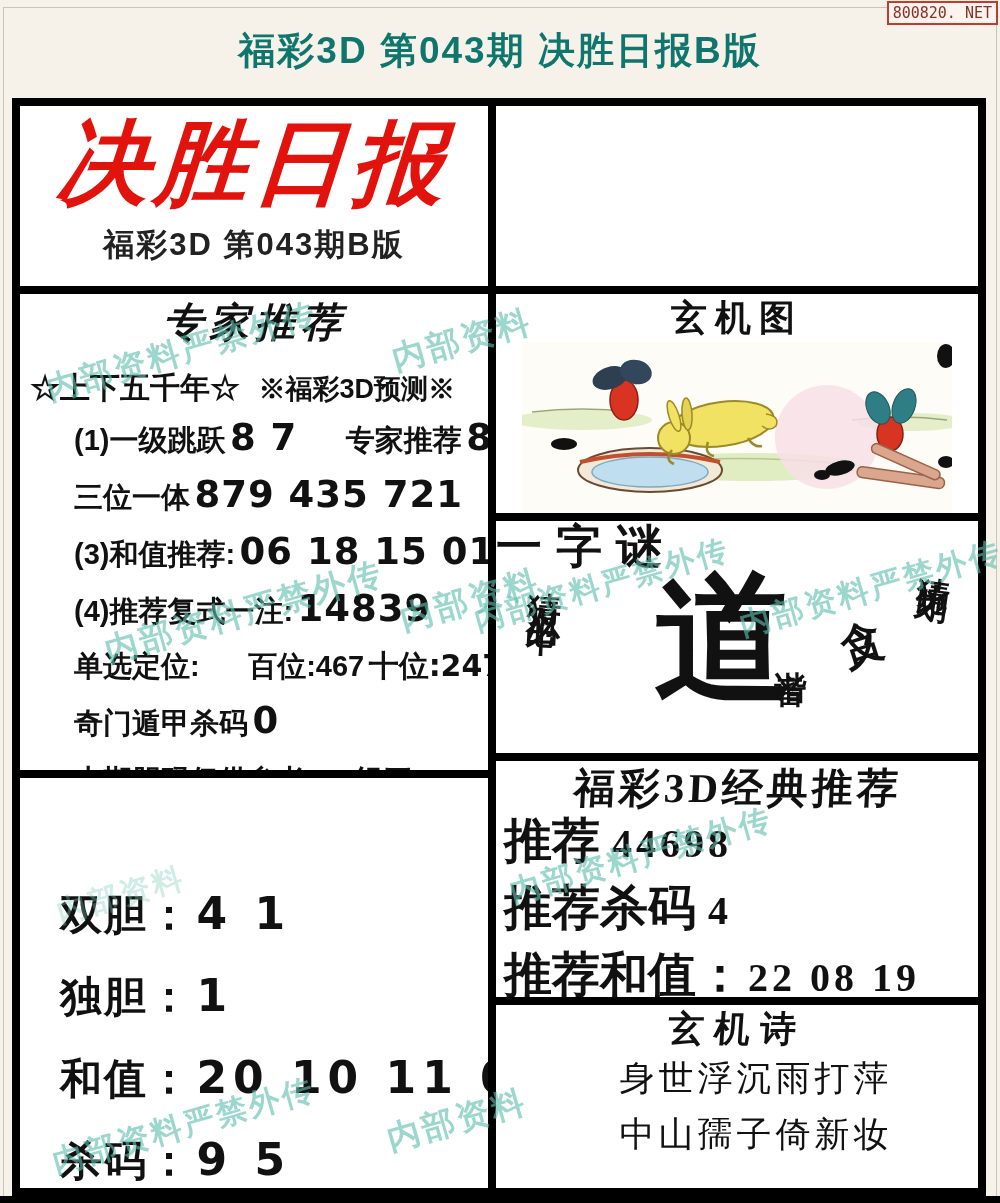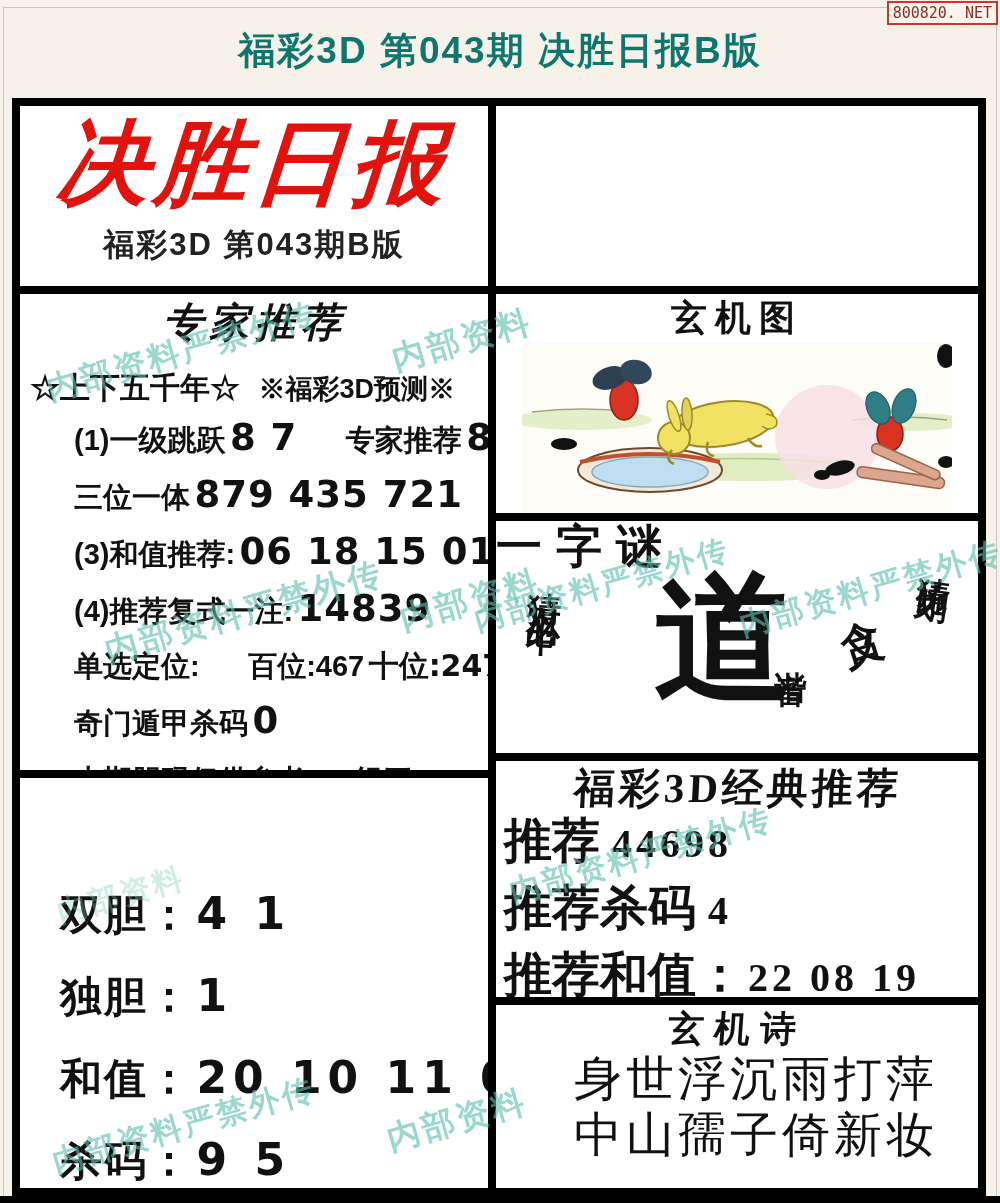--- a/index.html
+++ b/index.html
@@ -102,21 +102,21 @@
   }
   .cl-row{font-family:"Liberation Serif",serif;line-height:56px;white-space:nowrap;}
   .cl-row .cl-lbl{font-size:48px;font-weight:600;}
   .cl-row .cl-val{font-size:40px;letter-spacing:4px;font-weight:600;}
   
   .poem{flex:1;text-align:center;}
   .poem-title{
     font-family:"Liberation Serif",serif;font-size:36px;font-weight:900;
     letter-spacing:10px;line-height:44px;margin-top:2px;transform:skewX(-4deg);
   }
-  .poem-line{font-family:"Liberation Serif",serif;font-size:48px;line-height:56px;letter-spacing:4px;padding-left:38px;}
+  .poem-line{font-family:"Liberation Serif",serif;font-size:35px;line-height:56px;letter-spacing:4px;padding-left:38px;}
   
   .wm{
     position:absolute;color:rgba(95,191,174,0.62);
     font-size:33px;font-weight:700;letter-spacing:3px;white-space:nowrap;
     transform:rotate(-16deg);pointer-events:none;z-index:5;
   }
   .wm-light{color:rgba(120,200,180,0.35);}
   .bottom-bar{position:absolute;left:0;bottom:0;width:1000px;height:7px;background:#000;}
 </style>
 </head>

